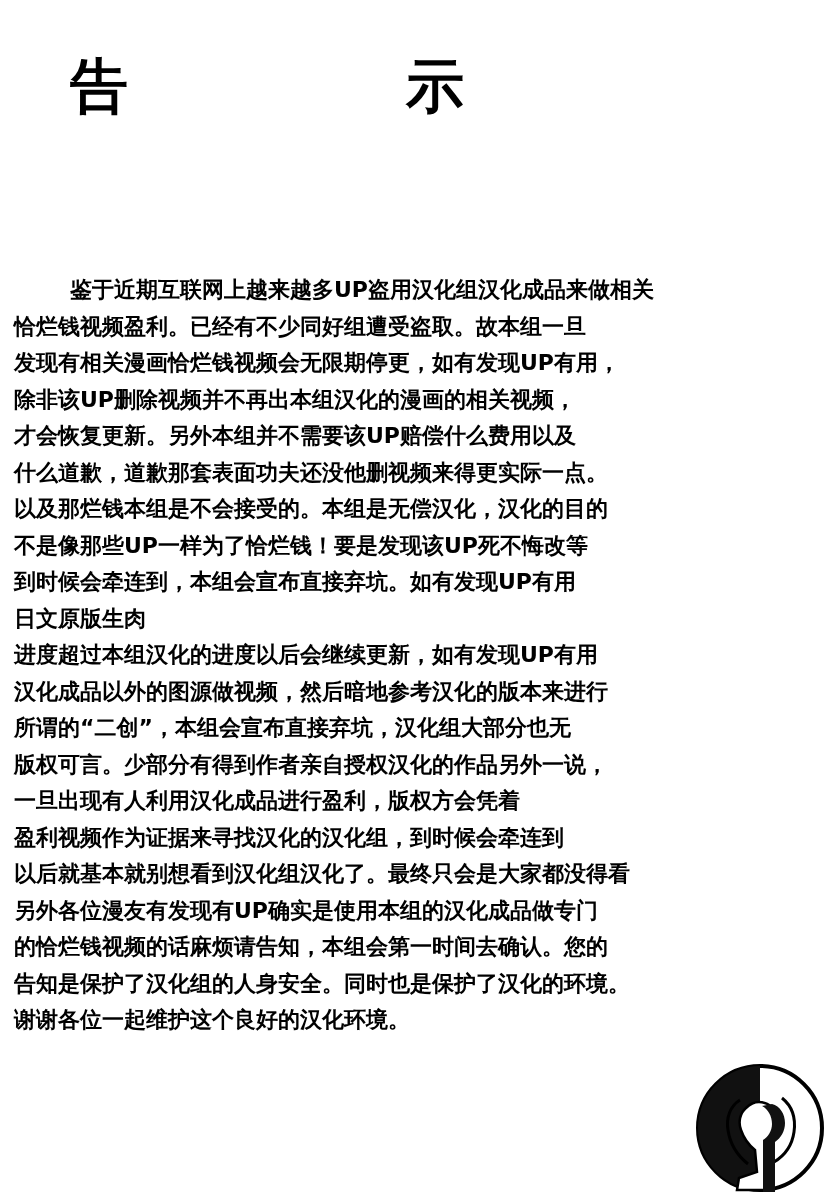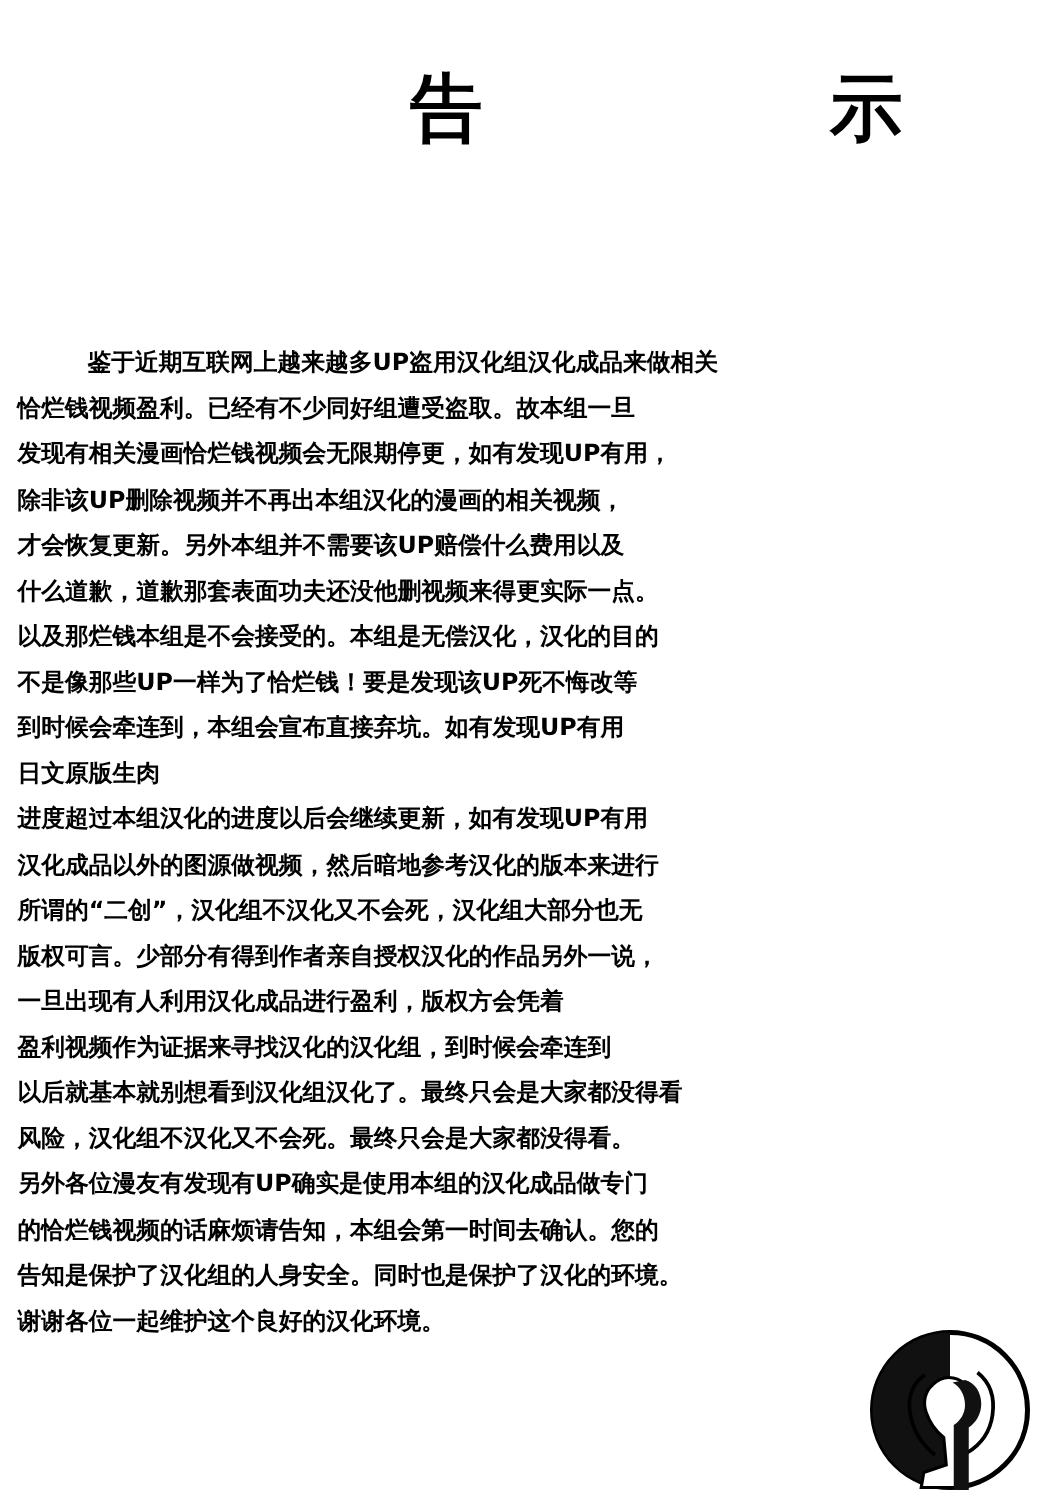--- a/index.html
+++ b/index.html
@@ -18,36 +18,36 @@
   .page {
     position: relative;
     width: 836px;
     height: 1200px;
     background: #ffffff;
     box-sizing: border-box;
   }
   .notice-title {
     position: absolute;
     top: 52px;
-    left: 0;
+    left: 16px;
     width: 776px;
-    text-align: right;
+    text-align: left;
     font-size: 58px;
     font-weight: bold;
     letter-spacing: 54px;
     text-indent: 54px;
     line-height: 1.2;
     font-family: "DejaVu Sans", "Liberation Sans", sans-serif;
   }
   .body-block {
     position: absolute;
     top: 272px;
     left: 14px;
     width: 816px;
-    font-size: 19px;
+    font-size: 22px;
     font-weight: bold;
     line-height: 36.5px;
     letter-spacing: 0px;
     font-family: "DejaVu Sans", "Liberation Sans", sans-serif;
   }
   .body-block p {
     margin: 0;
     padding: 0;
     white-space: nowrap;
   }
@@ -78,26 +78,25 @@
     <p>发现有相关漫画恰烂钱视频会无限期停更，如有发现UP有用，</p>
     <p>除非该UP删除视频并不再出本组汉化的漫画的相关视频，</p>
     <p>才会恢复更新。另外本组并不需要该UP赔偿什么费用以及</p>
     <p>什么道歉，道歉那套表面功夫还没他删视频来得更实际一点。</p>
     <p>以及那烂钱本组是不会接受的。本组是无偿汉化，汉化的目的</p>
     <p>不是像那些UP一样为了恰烂钱！要是发现该UP死不悔改等</p>
     <p>到时候会牵连到，本组会宣布直接弃坑。如有发现UP有用</p>
     <p>日文原版生肉</p>
     <p>进度超过本组汉化的进度以后会继续更新，如有发现UP有用</p>
     <p>汉化成品以外的图源做视频，然后暗地参考汉化的版本来进行</p>
-    <p>所谓的“二创”，汉化组不汉化又不会死，汉化组大部分也无</p>
+    <p>所谓的“二创”，本组会宣布直接弃坑，汉化组大部分也无</p>
     <p>版权可言。少部分有得到作者亲自授权汉化的作品另外一说，</p>
     <p>一旦出现有人利用汉化成品进行盈利，版权方会凭着</p>
     <p>盈利视频作为证据来寻找汉化的汉化组，到时候会牵连到</p>
     <p>以后就基本就别想看到汉化组汉化了。最终只会是大家都没得看</p>
-    <p>风险，汉化组不汉化又不会死。最终只会是大家都没得看。</p>
     <p>另外各位漫友有发现有UP确实是使用本组的汉化成品做专门</p>
     <p>的恰烂钱视频的话麻烦请告知，本组会第一时间去确认。您的</p>
     <p>告知是保护了汉化组的人身安全。同时也是保护了汉化的环境。</p>
     <p>谢谢各位一起维护这个良好的汉化环境。</p>
   </div>
 
   <div class="watermark">
     <svg width="128" height="128" viewBox="0 0 128 128" aria-hidden="true">
       <circle cx="64" cy="64" r="62" fill="#ffffff" stroke="#000000" stroke-width="4"></circle>
       <path d="M64 2 A62 62 0 0 0 64 126 Z" fill="#111111"></path>

